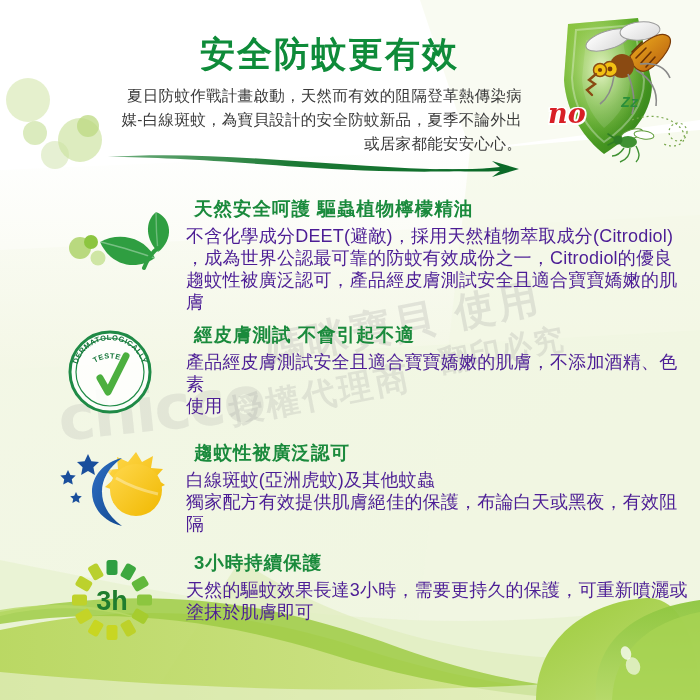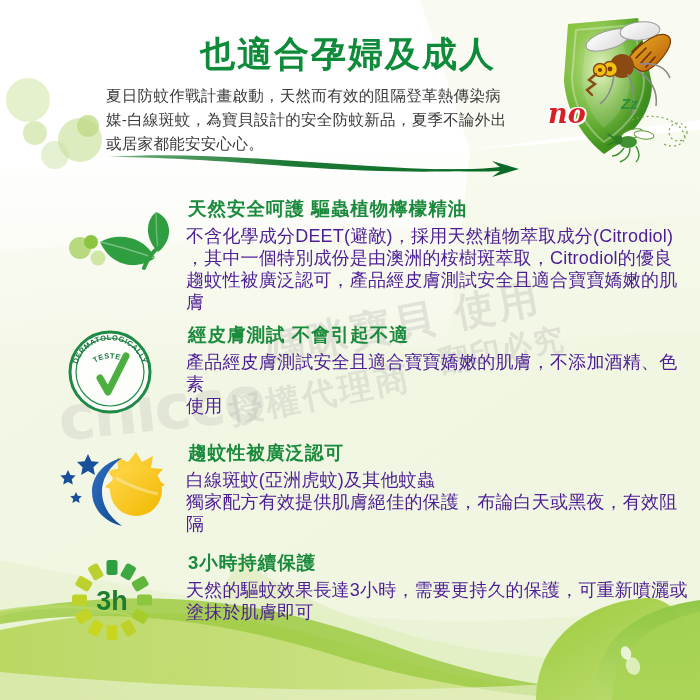--- a/index.html
+++ b/index.html
@@ -48,30 +48,30 @@
   
   .header-wrap{position:absolute;left:0;top:0;width:700px;height:190px;}
   .title{
     position:absolute;left:200px;top:31px;
     font-size:35px;font-weight:700;color:#0e8b39;
     letter-spacing:2px;
   }
   .intro{
     position:absolute;left:106px;top:84px;width:416px;
     font-size:15.5px;line-height:24px;color:#3a3a3a;
-    font-weight:500;letter-spacing:.3px;
+    font-weight:500;letter-spacing:.3px;text-align:right;
   }
 
   
   .feature{position:absolute;left:0;width:700px;}
   .f-icon{position:absolute;left:60px;top:0;width:125px;height:100px;}
   .f-body{position:absolute;left:186px;top:0;width:505px;}
   .f-head{
     font-size:18.5px;font-weight:700;color:#1a8a3c;
-    letter-spacing:1px;margin:0 0 4px 2px;
+    letter-spacing:1px;margin:0 0 4px 8px;
   }
   .f-text{
     font-size:18px;line-height:22px;color:#4c1d95;
     letter-spacing:.2px;font-weight:500;
   }
 
   
   .art-shield{position:absolute;left:556px;top:14px;width:146px;height:162px;}
   .no-word{
     position:absolute;left:548px;top:98px;
@@ -79,21 +79,21 @@
     font-style:italic;font-weight:700;font-size:27px;
     color:#d81f26;
     text-shadow:
       -1.5px 0 0 #ffffff, 1.5px 0 0 #ffffff,
       0 -1.5px 0 #ffffff, 0 1.5px 0 #ffffff,
       -1.5px -1.5px 0 #ffffff, 1.5px 1.5px 0 #ffffff,
       -1.5px 1.5px 0 #ffffff, 1.5px -1.5px 0 #ffffff;
   }
   .zz-word{
     position:absolute;left:621px;top:95px;
-    font-family:Liberation Sans, sans-serif;
+    font-family:Liberation Mono, monospace;
     font-style:italic;font-weight:700;font-size:15px;
     color:#2a8f3a;
   }
 
   
   .badge-txt{font-size:7.4px;font-weight:700;fill:#14763a;
     font-family:"Liberation Sans","DejaVu Sans",sans-serif;letter-spacing:.5px;}
   .dial-txt{font-size:27px;font-weight:700;fill:#1f7d2e;
     font-family:"Liberation Sans","DejaVu Sans",sans-serif;}
 </style>
@@ -160,21 +160,21 @@
 
     <path d="M420,0 L700,0 L700,120 L470,150 Z" fill="#f6faec" opacity=".7"></path>
   </svg>
 
   <div class="wm wm-cn1">媽咪寶貝 使用</div>
   <div class="wm wm-cn2">授權代理商</div>
   <div class="wm wm-cn3">翻印必究</div>
   <div class="wm wm-chicco">chicco</div>
 
   <div class="header-wrap">
-    <div class="title">也適合孕婦及成人</div>
+    <div class="title">安全防蚊更有效</div>
     <div class="intro">夏日防蚊作戰計畫啟動，天然而有效的阻隔登革熱傳染病媒-白線斑蚊，為寶貝設計的安全防蚊新品，夏季不論外出或居家都能安安心心。</div>
 
     <svg width="700" height="60" style="position:absolute;left:0;top:140px;" viewBox="0 0 700 60">
       <defs>
         <linearGradient id="gArrow" x1="0" y1="0" x2="1" y2="0">
           <stop offset="0" stop-color="#6fae7d"></stop>
           <stop offset=".45" stop-color="#1d7a35"></stop>
           <stop offset="1" stop-color="#0b6a28"></stop>
         </linearGradient>
       </defs>
@@ -260,21 +260,21 @@
       <path d="M40,46 C58,36 84,40 95,62 C78,74 52,72 40,46 Z" fill="#2f9e41"></path>
       <path d="M40,46 C60,50 82,58 95,62" stroke="#ffffff" stroke-opacity=".35" stroke-width="1.5" fill="none"></path>
       <path d="M96,16 C112,22 114,44 98,56 C86,44 84,26 96,16 Z" fill="#2f9e41"></path>
       <path d="M96,16 C96,32 97,46 98,56" stroke="#ffffff" stroke-opacity=".3" stroke-width="1.4" fill="none"></path>
       <path d="M84,72 C88,62 92,56 98,52" stroke="#2f9e41" stroke-width="4" fill="none" stroke-linecap="round"></path>
     </svg>
     <div class="f-body">
       <div class="f-head">天然安全呵護  驅蟲植物檸檬精油</div>
       <div class="f-text">
         <div>不含化學成分DEET(避敵)，採用天然植物萃取成分(Citrodiol)</div>
-        <div>，其中一個特別成份是由澳洲的桉樹斑萃取，Citrodiol的優良</div>
+        <div>，成為世界公認最可靠的防蚊有效成份之一，Citrodiol的優良</div>
         <div>趨蚊性被廣泛認可，產品經皮膚測試安全且適合寶寶嬌嫩的肌膚</div>
       </div>
     </div>
   </div>
 
   <div class="feature" style="top:322px;">
     <svg class="f-icon" viewBox="0 0 125 100">
       <circle cx="50" cy="50" r="40" fill="#ffffff" opacity=".85"></circle>
       <circle cx="50" cy="50" r="40" fill="none" stroke="#1f8a46" stroke-width="3"></circle>
       <circle cx="50" cy="50" r="34" fill="none" stroke="#1f8a46" stroke-width="1.2"></circle>

